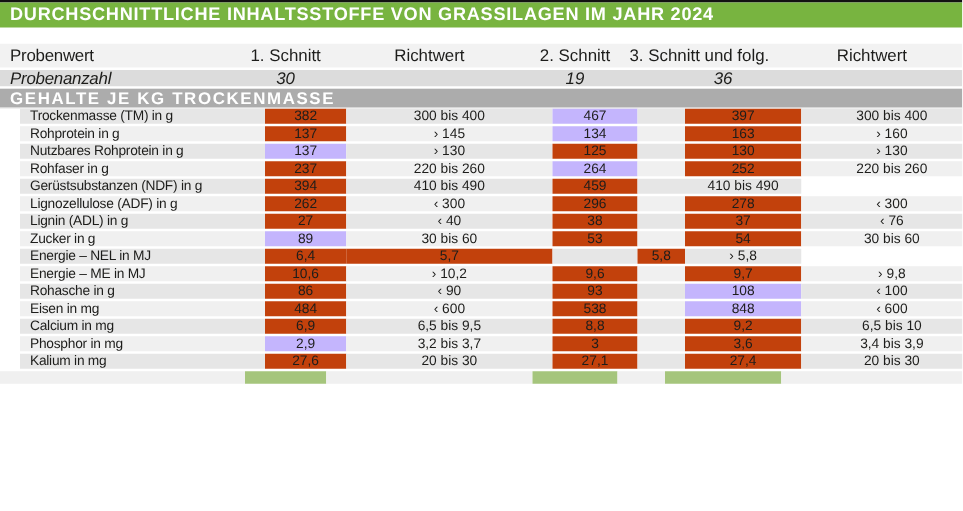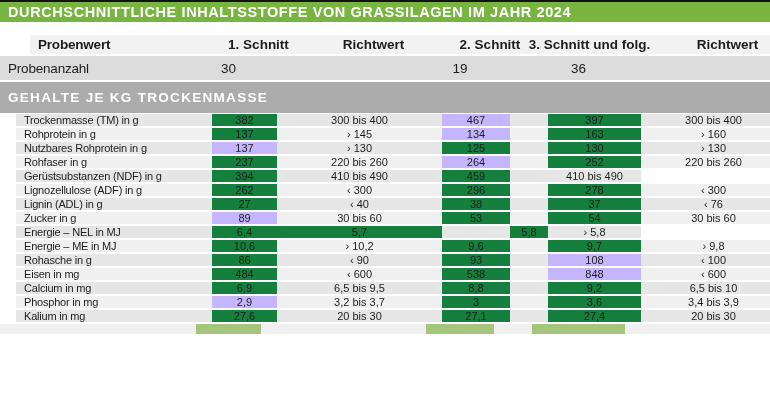--- a/index.html
+++ b/index.html
@@ -12,39 +12,40 @@
   .topline { height:2px; background:#121212; }
   .titlebar {
     height:20px; background:#78b440; color:#ffffff; font-weight:bold;
     font-size:14.5px; letter-spacing:0.6px; display:flex; align-items:center;
     padding-left:8px; margin-bottom:13px; white-space:nowrap;
   }
   .grid { display:grid; }
   .headrow {
     grid-template-columns:196px 65px 165px 68px 131px 145px;
     height:21px; border-bottom:2px solid #fff; background:#f2f2f2;
-    font-weight:bold; font-size:13.5px;margin-left:30px;
+    font-weight:normal; font-size:13.5px;
   }
   .countrow {
     grid-template-columns:196px 65px 165px 68px 38px 93px 145px;
-    height:26px; border-bottom:2px solid #fff; background:#dcdcdc;
+    height:15px; border-bottom:2px solid #fff; background:#dcdcdc;
     font-size:13.5px;
+    font-style:italic;
   }
   .sectionbar {
-    height:32px; border-bottom:1px solid #fff; background:#acacac;
+    height:16px; border-bottom:1px solid #fff; background:#acacac;
     color:#ffffff; font-weight:bold; font-size:13.5px; letter-spacing:1.3px;
     display:flex; align-items:center; padding-left:8px;
   }
   .datarow {
     grid-template-columns:196px 65px 165px 68px 38px 93px 145px;
     height:14px; border-bottom:2px solid #fff; font-size:11px;margin-left:16px;
   }
   .datarow.odd  > .gray { background:#e6e6e6; }
   .datarow.even > .gray { background:#f0f0f0; }
-  .cell.green { background:#15803d; }
+  .cell.green { background:#c2410c; }
   .cell.red   { background:#c4b5fd; }
   .c { display:flex; align-items:center; justify-content:center; white-space:nowrap; overflow:hidden; }
   .c.left { justify-content:flex-start; padding-left:8px; letter-spacing:-0.2px; }
   .stubrow {
     grid-template-columns:196px 65px 165px 68px 38px 93px 145px;
     height:10px;
   }
   .stubrow .gray { background:#f0f0f0; }
   .stubrow .green { background:#a5c57c; }
 </style>

